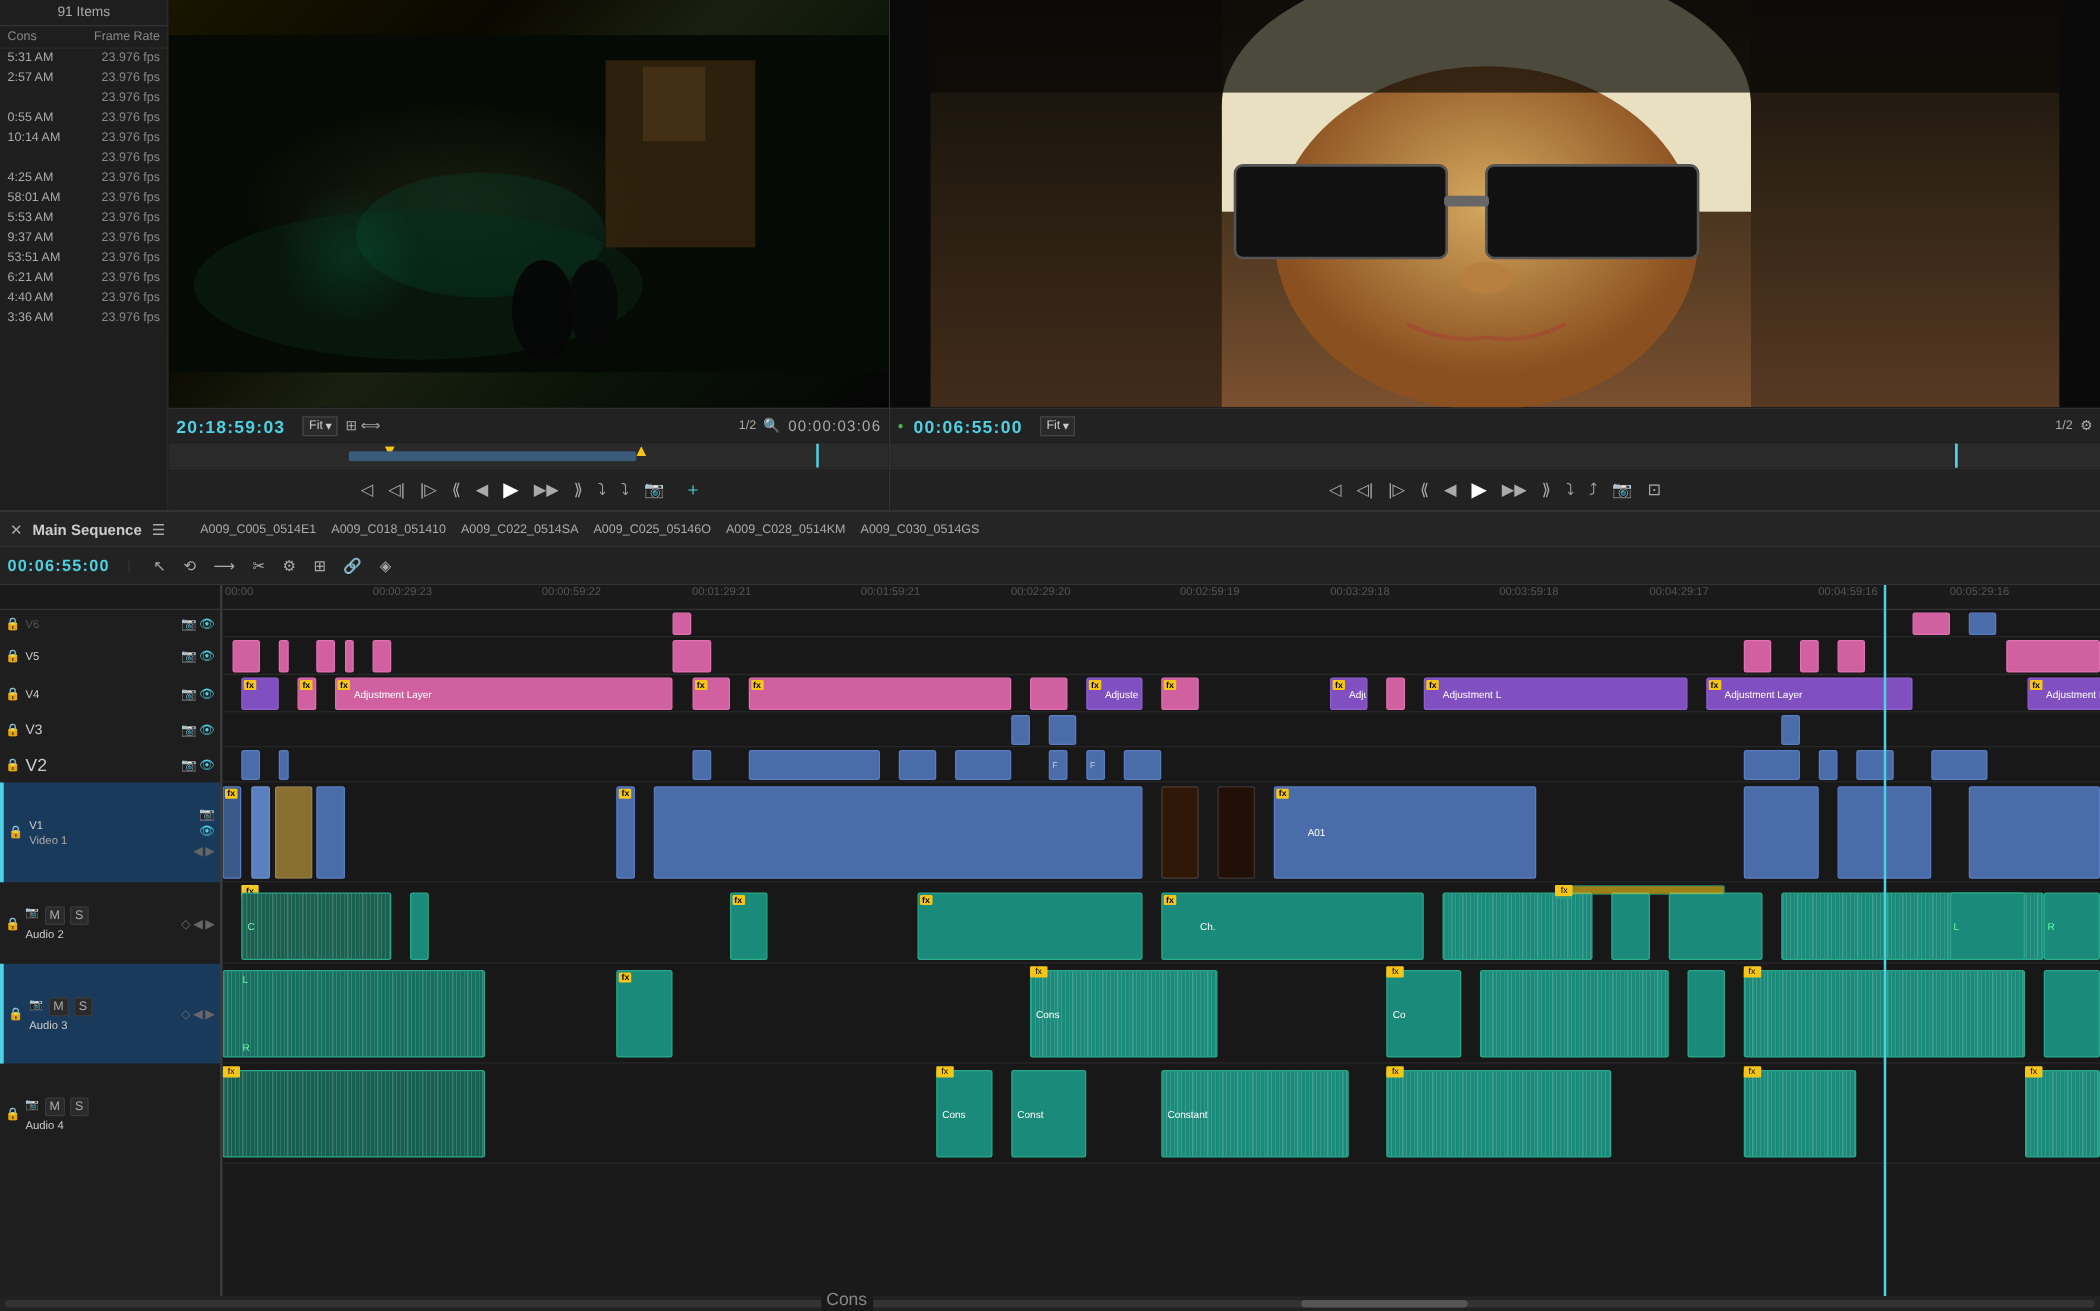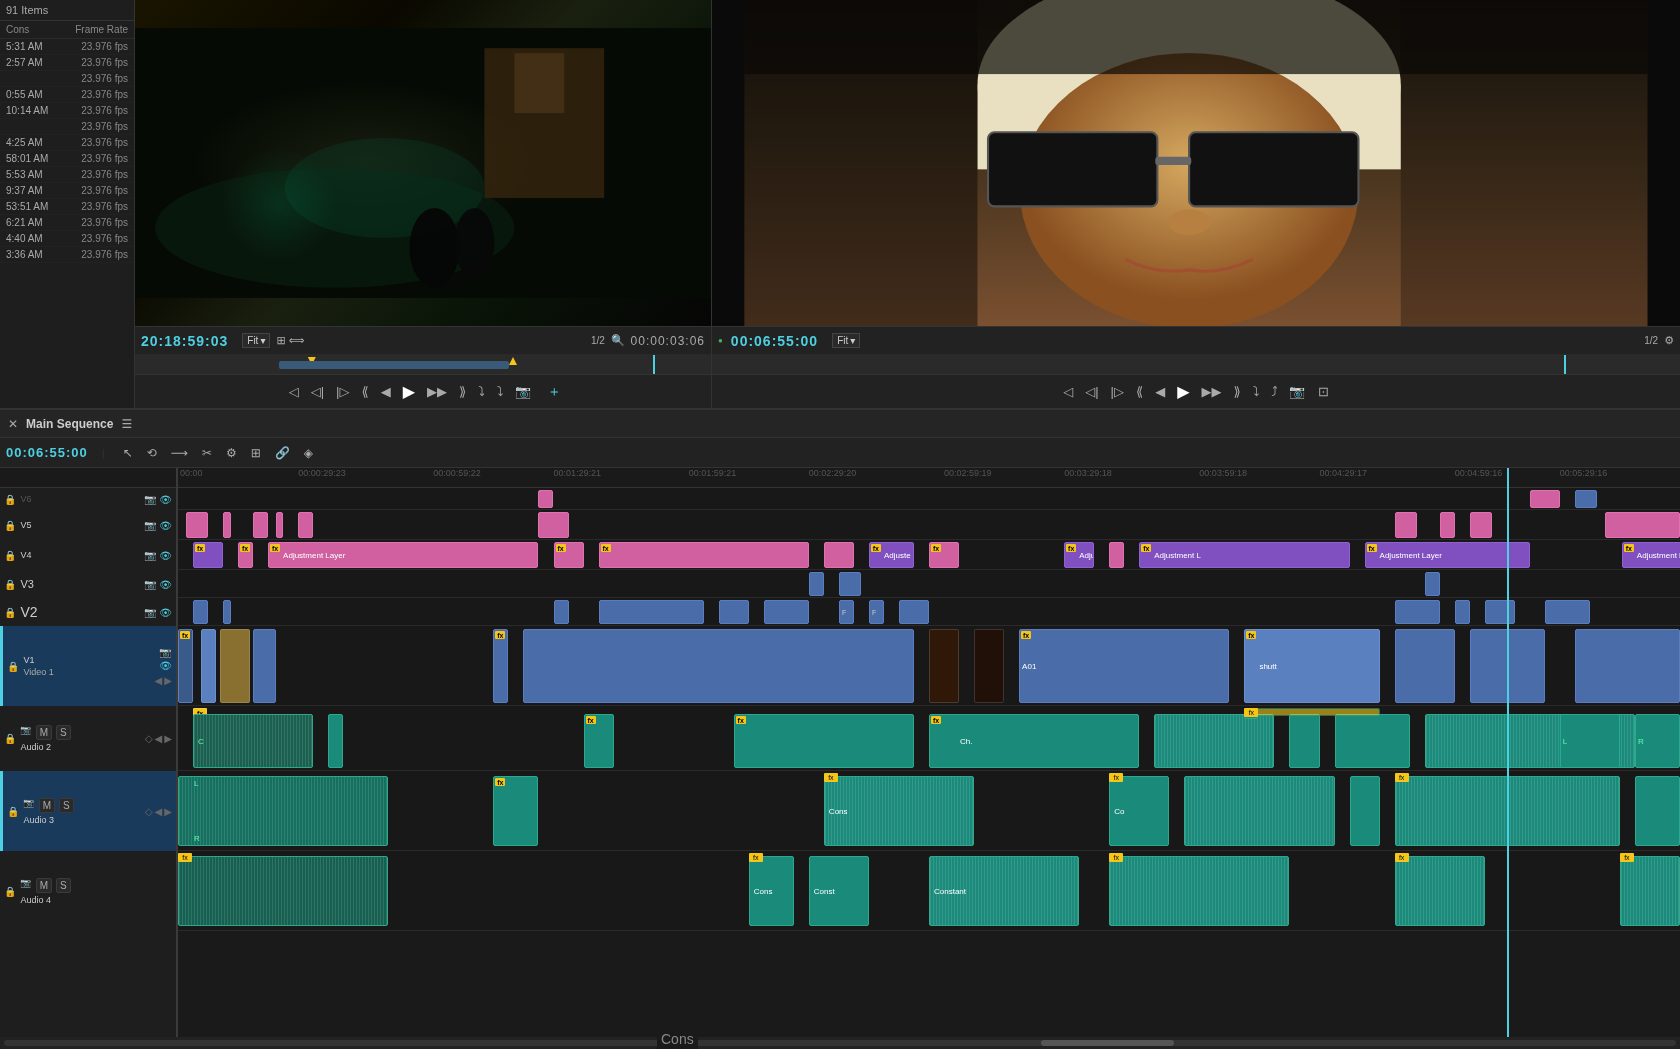--- a/index.html
+++ b/index.html
@@ -20,20 +20,21 @@
       background: #1a1a1a;
     }
 
     
     .project-panel {
       width: 135px;
       background: #1e1e1e;
       border-right: 1px solid #333;
       overflow: hidden;
       flex-shrink: 0;
+      text-align: center;
     }
     .project-header {
       padding: 4px 6px;
       font-size: 11px;
       color: #aaa;
       border-bottom: 1px solid #333;
     }
     .project-col-header {
       display: flex;
       justify-content: space-between;
@@ -599,20 +600,29 @@
     </div>
   </div>
 </div>
 
 <div class="timeline-section">
 
   <div class="timeline-header">
     <span class="tl-close">✕</span>
     <span class="tl-title">Main Sequence</span>
     <span class="tl-menu">☰</span>
+    <div class="tl-clips">
+
+    <span class="tl-clip-label">A009_C005_0514E1</span>
+        <span class="tl-clip-label">A009_C018_051410</span>
+        <span class="tl-clip-label">A009_C022_0514SA</span>
+        <span class="tl-clip-label">A009_C025_05146O</span>
+        <span class="tl-clip-label">A009_C028_0514KM</span>
+        <span class="tl-clip-label">A009_C030_0514GS</span>
+      </div>
   </div>
 
   <div class="timeline-toolbar">
     <span class="tl-timecode">00:06:55:00</span>
     <span style="margin:0 8px;color:#333;">|</span>
     <span class="tl-tool-btn">↖</span>
     <span class="tl-tool-btn">⟲</span>
     <span class="tl-tool-btn">⟶</span>
     <span class="tl-tool-btn">✂</span>
     <span class="tl-tool-btn">⚙</span>
@@ -859,25 +869,21 @@
         <div class="clip clip-blue" style="left:21%;top:3px;width:1%;height:74px;">
           <span class="clip-fx-badge">fx</span>
           <span style="font-size:8px;margin-left:12px;">A00</span>
         </div>
         <div class="clip clip-blue" style="left:23%;top:3px;width:26%;height:74px;"></div>
 
         <div class="clip" style="left:50%;top:3px;width:2%;height:74px;background:#301808;"></div>
         <div class="clip" style="left:53%;top:3px;width:2%;height:74px;background:#201008;"></div>
         <div class="clip clip-blue" style="left:56%;top:3px;width:14%;height:74px;">
           <span class="clip-fx-badge">fx</span>
-          <span style="font-size:8px;margin-left:0;">A01</span>
-        </div>
-        <div class="clip clip-light-blue" style="left:71%;top:3px;width:9%;height:74px;">
-          <span class="clip-fx-badge">fx</span>
-          <span style="font-size:8px;margin-left:12px;">shutt</span>
+          <span style="font-size:8px;margin-left:24px;">A01</span>
         </div>
         <div class="clip clip-blue" style="left:81%;top:3px;width:4%;height:74px;"></div>
         <div class="clip clip-blue" style="left:86%;top:3px;width:5%;height:74px;"></div>
         <div class="clip clip-blue" style="left:93%;top:3px;width:7%;height:74px;"></div>
       </div>
 
       <div class="track-content-row" style="height:65px;background:#181818;">
         <div class="clip clip-fx-badge" style="position:absolute;left:1%;top:2px;width:14px;height:10px;background:#f5c518;border-radius:1px;font-size:7px;color:#000;display:flex;align-items:center;justify-content:center;">fx</div>
         <div class="clip clip-teal" style="left:1%;top:8px;width:8%;height:54px;background:#1a6050;">
           <div class="waveform"></div>

